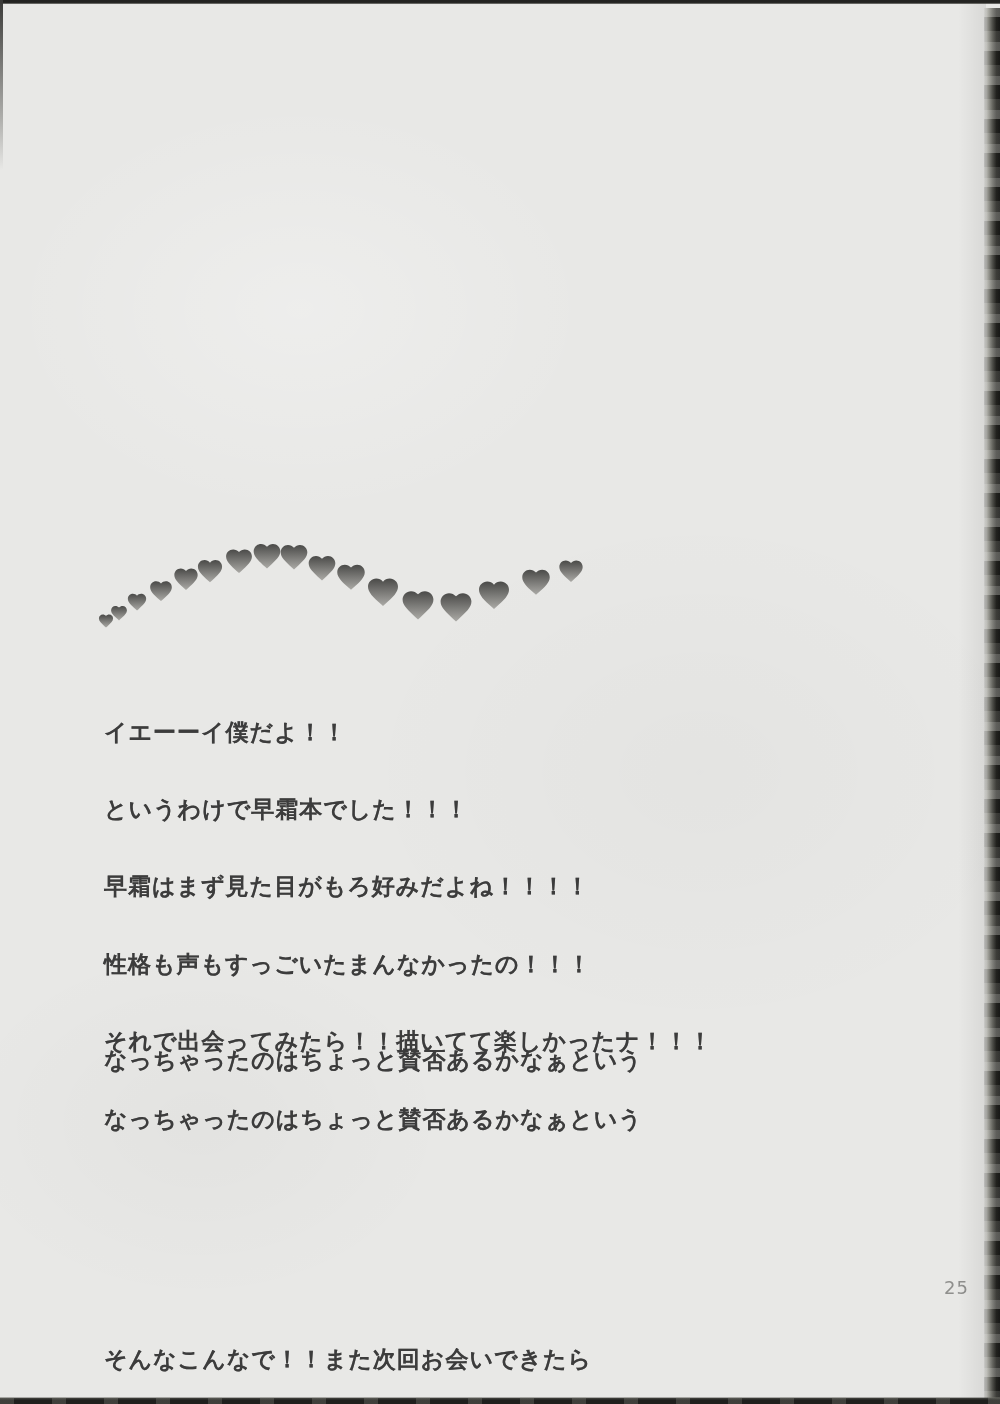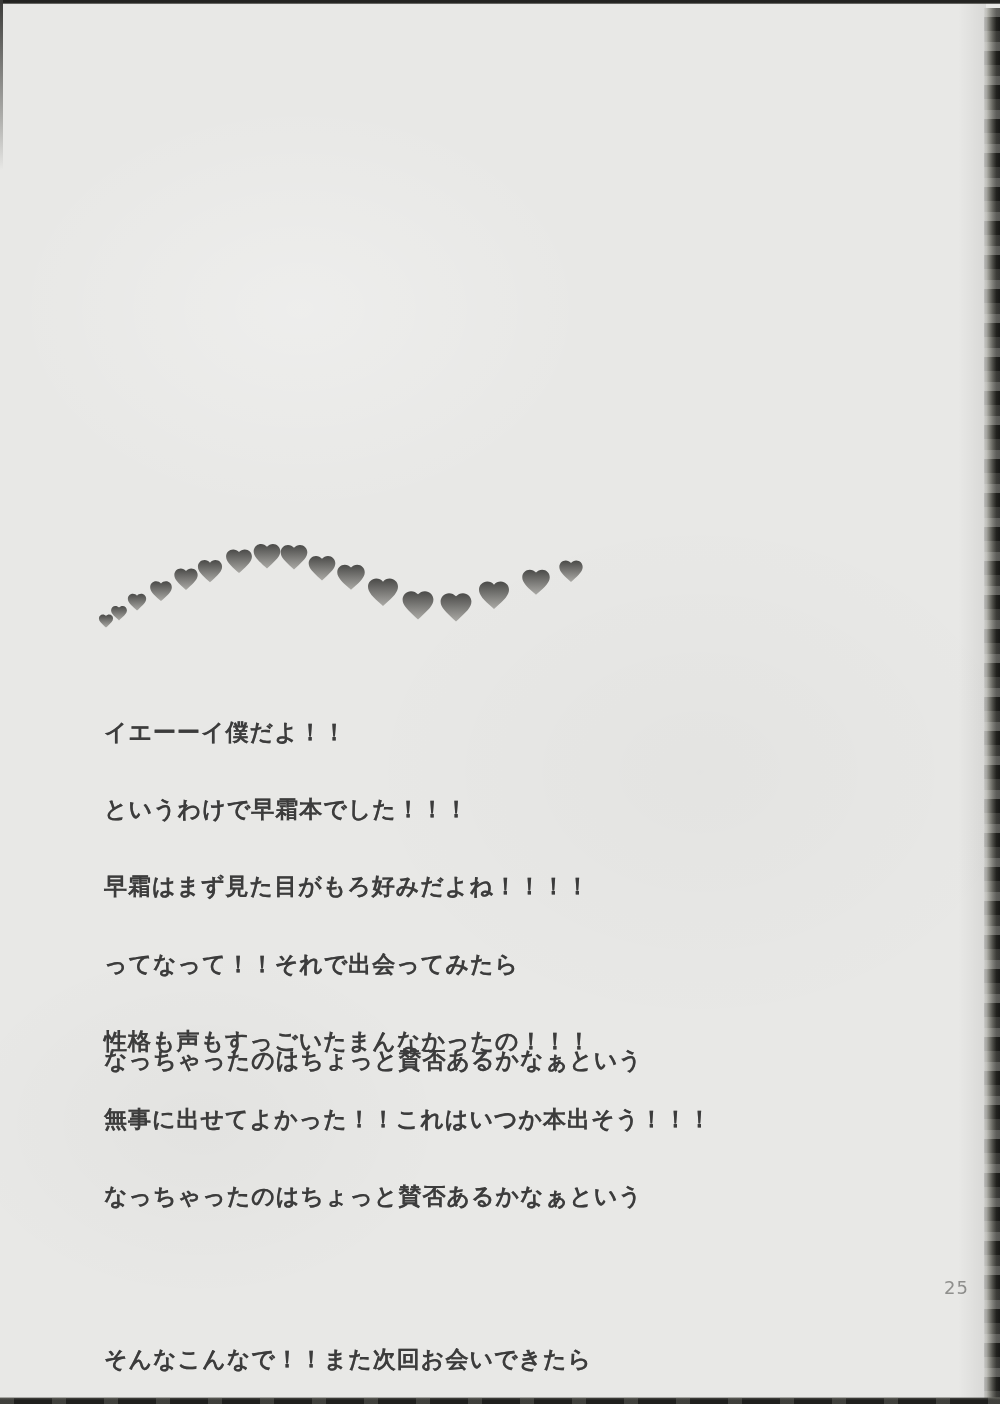--- a/index.html
+++ b/index.html
@@ -89,23 +89,22 @@
     <use href="#hp" fill="url(#hg)" transform="translate(347.5,48.5) scale(1.542)"></use>
     <use href="#hp" fill="url(#hg)" transform="translate(386,37) scale(1.5)"></use>
     <use href="#hp" fill="url(#hg)" transform="translate(429.5,25.5) scale(1.375)"></use>
     <use href="#hp" fill="url(#hg)" transform="translate(467,17) scale(1.167)"></use>
   </svg>
 
   <div class="para" id="block1">
     <div class="tline">イエーーイ僕だよ！！</div>
     <div class="tline">というわけで早霜本でした！！！</div>
     <div class="tline">早霜はまず見た目がもろ好みだよね！！！！</div>
-    <div class="tline">ってなって！！それで出会ってみたら</div>
     <div class="tline">性格も声もすっごいたまんなかったの！！！</div>
-    <div class="tline">無事に出せてよかった！！これはいつか本出そう！！！</div>
+    <div class="tline">それで出会ってみたら！！描いてて楽しかったナ！！！</div>
     <div class="tline">なっちゃったのはちょっと賛否あるかなぁという</div>
     
     
     
   </div>
 
   <div class="para" id="block2">
     <div class="tline">なっちゃったのはちょっと賛否あるかなぁという</div>
     
     

